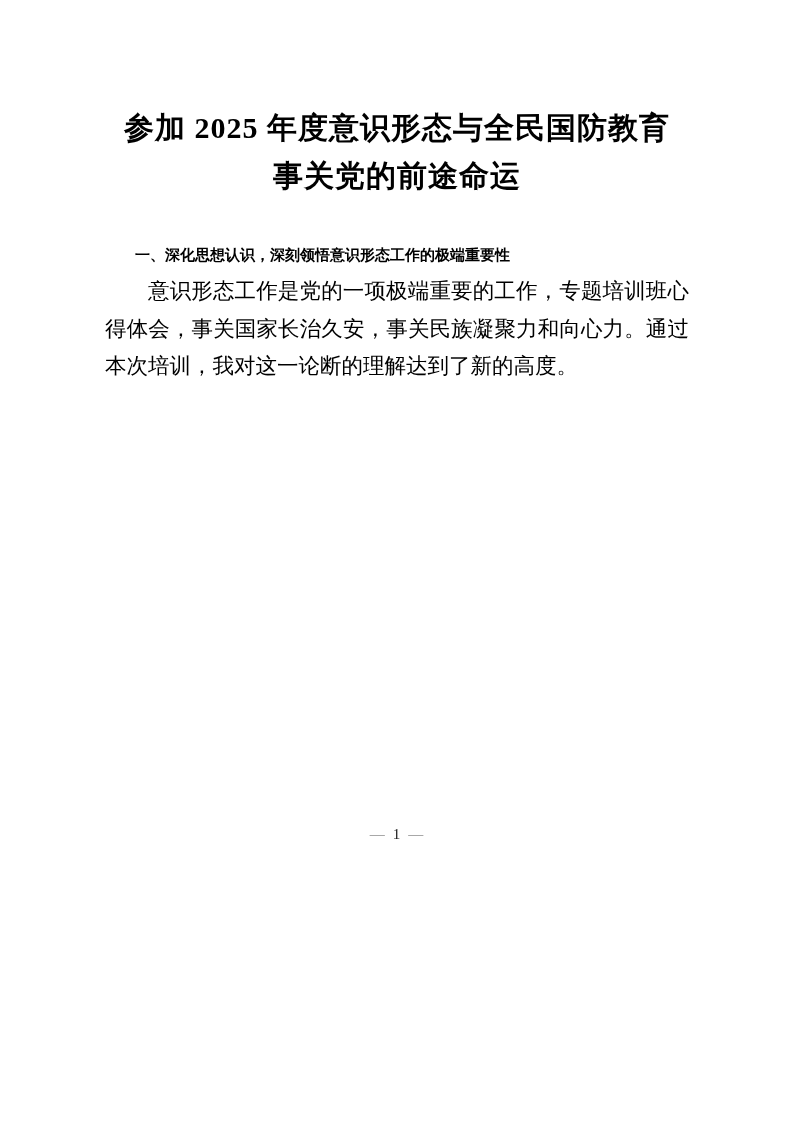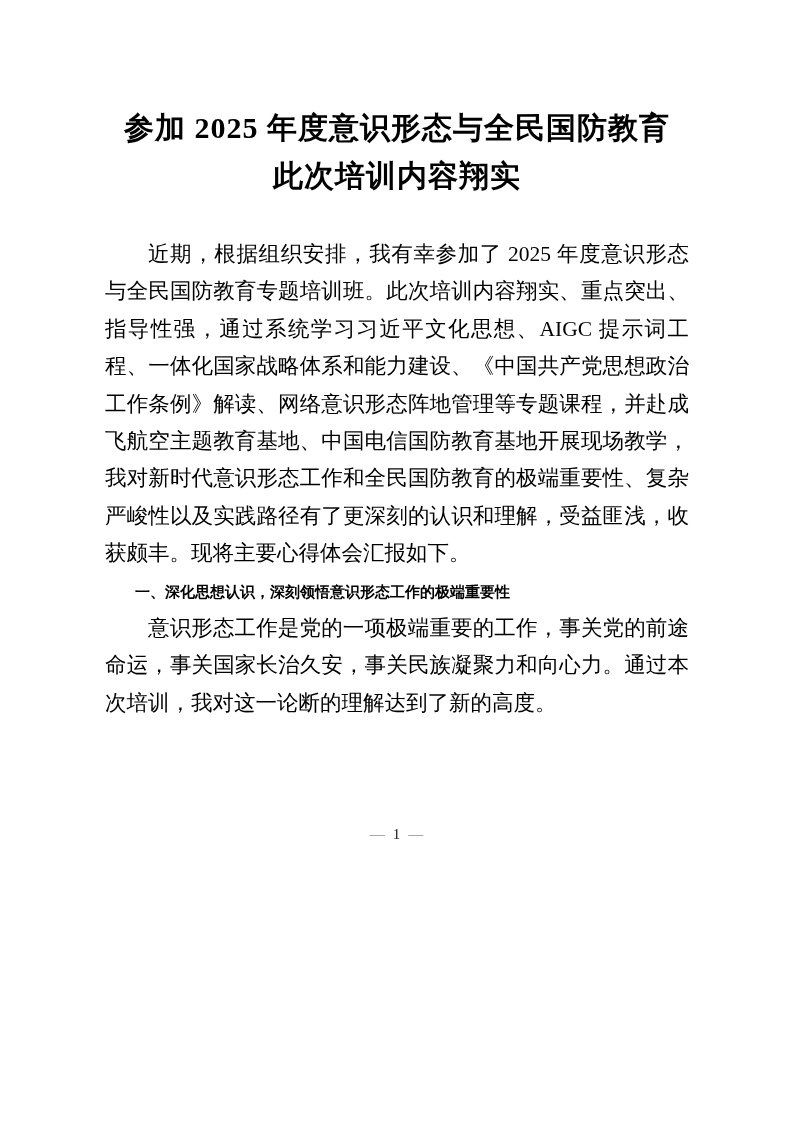--- a/index.html
+++ b/index.html
@@ -71,28 +71,27 @@
   }
 </style>
 </head>
 <body>
 
 <div class="page">
   <div class="content">
 
     <h1 class="doc-title">
       <span>参加 2025 年度意识形态与全民国防教育</span><br>
-      <span>此次培训内容翔实</span>
+      <span>事关党的前途命运</span>
     </h1>
 
-    <p class="para">近期，根据组织安排，我有幸参加了 2025 年度意识形态与全民国防教育专题培训班。此次培训内容翔实、重点突出、指导性强，通过系统学习习近平文化思想、AIGC 提示词工程、一体化国家战略体系和能力建设、《中国共产党思想政治工作条例》解读、网络意识形态阵地管理等专题课程，并赴成飞航空主题教育基地、中国电信国防教育基地开展现场教学，我对新时代意识形态工作和全民国防教育的极端重要性、复杂严峻性以及实践路径有了更深刻的认识和理解，受益匪浅，收获颇丰。现将主要心得体会汇报如下。</p>
 
     <p class="section-heading">一、深化思想认识，深刻领悟意识形态工作的极端重要性</p>
 
-    <p class="para">意识形态工作是党的一项极端重要的工作，事关党的前途命运，事关国家长治久安，事关民族凝聚力和向心力。通过本次培训，我对这一论断的理解达到了新的高度。</p>
+    <p class="para">意识形态工作是党的一项极端重要的工作，专题培训班心得体会，事关国家长治久安，事关民族凝聚力和向心力。通过本次培训，我对这一论断的理解达到了新的高度。</p>
 
 
   </div>
 
   <div class="footer">
     <span class="dash">—</span><span class="page-num">1</span><span class="dash">—</span>
   </div>
 </div>
 
 </body></html>

